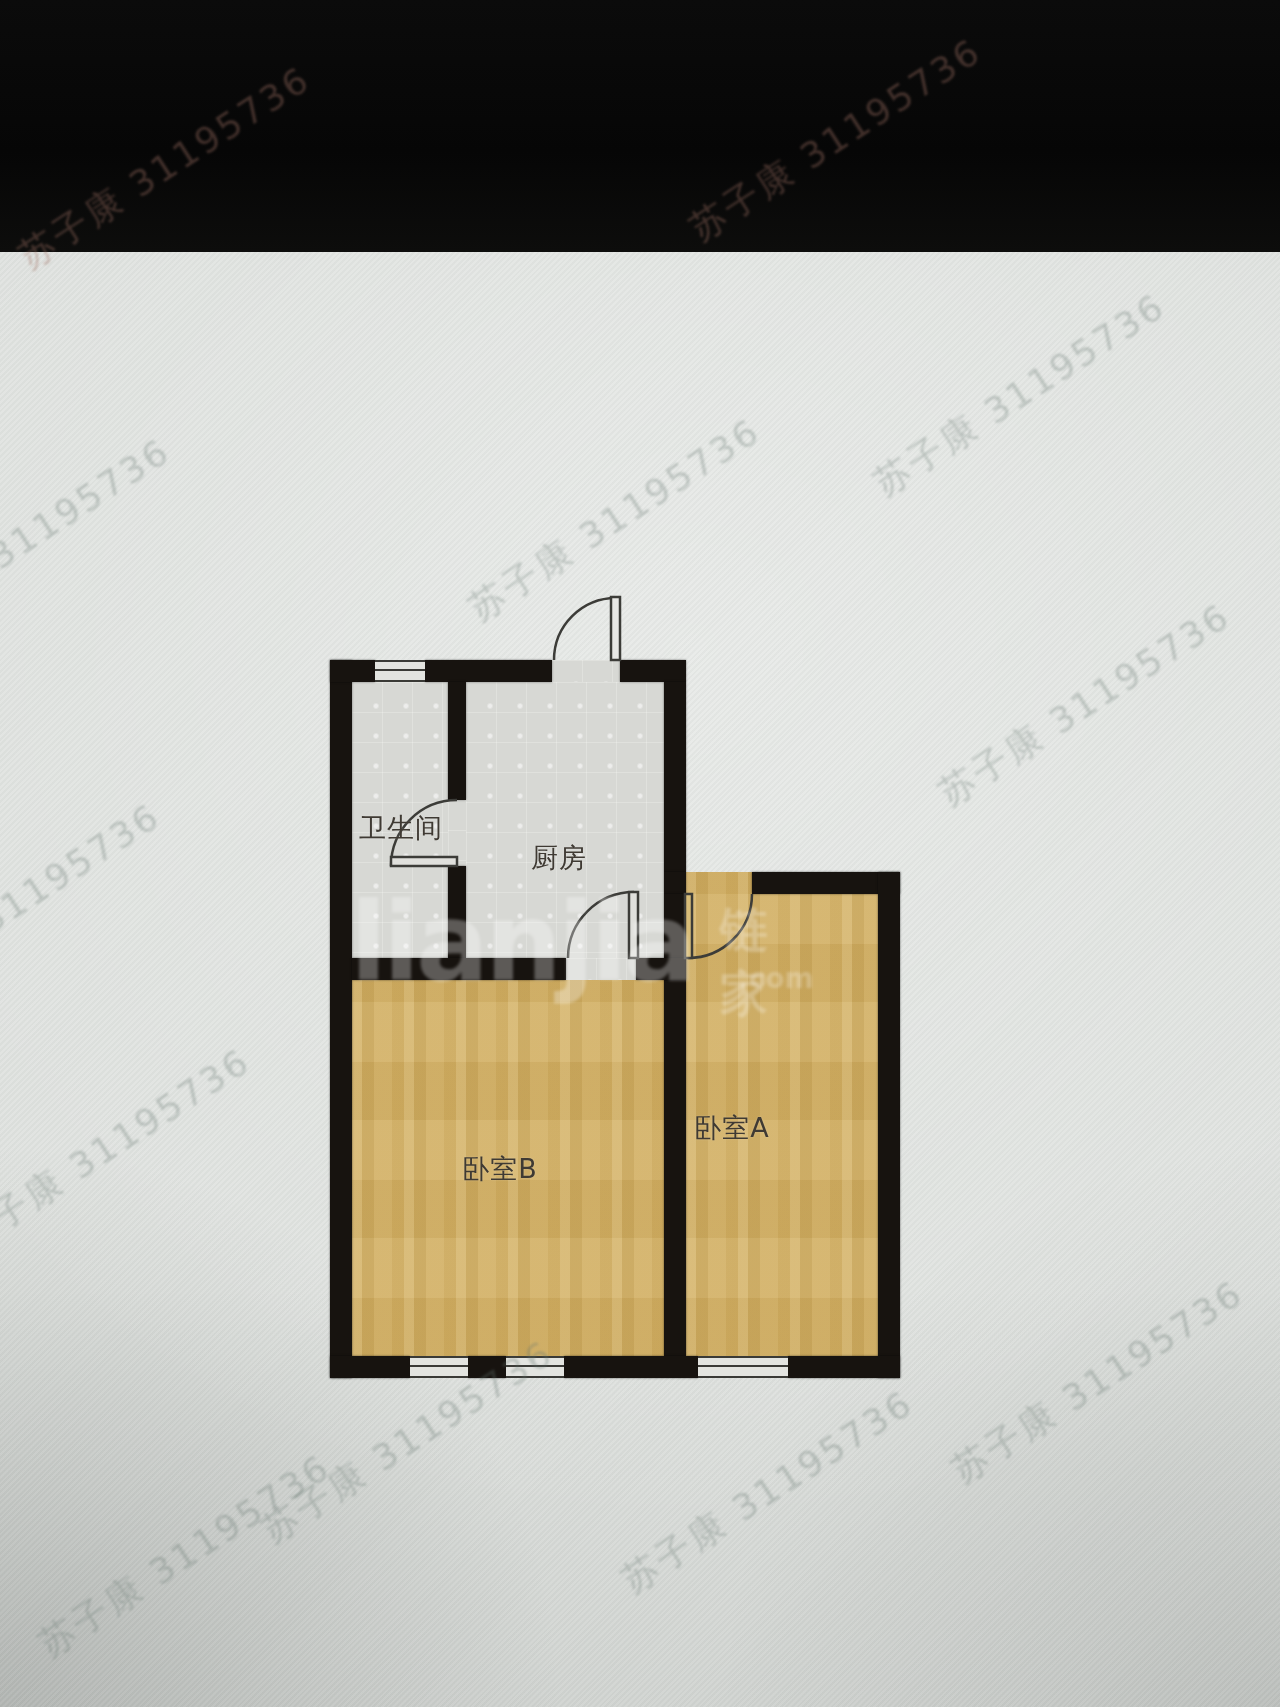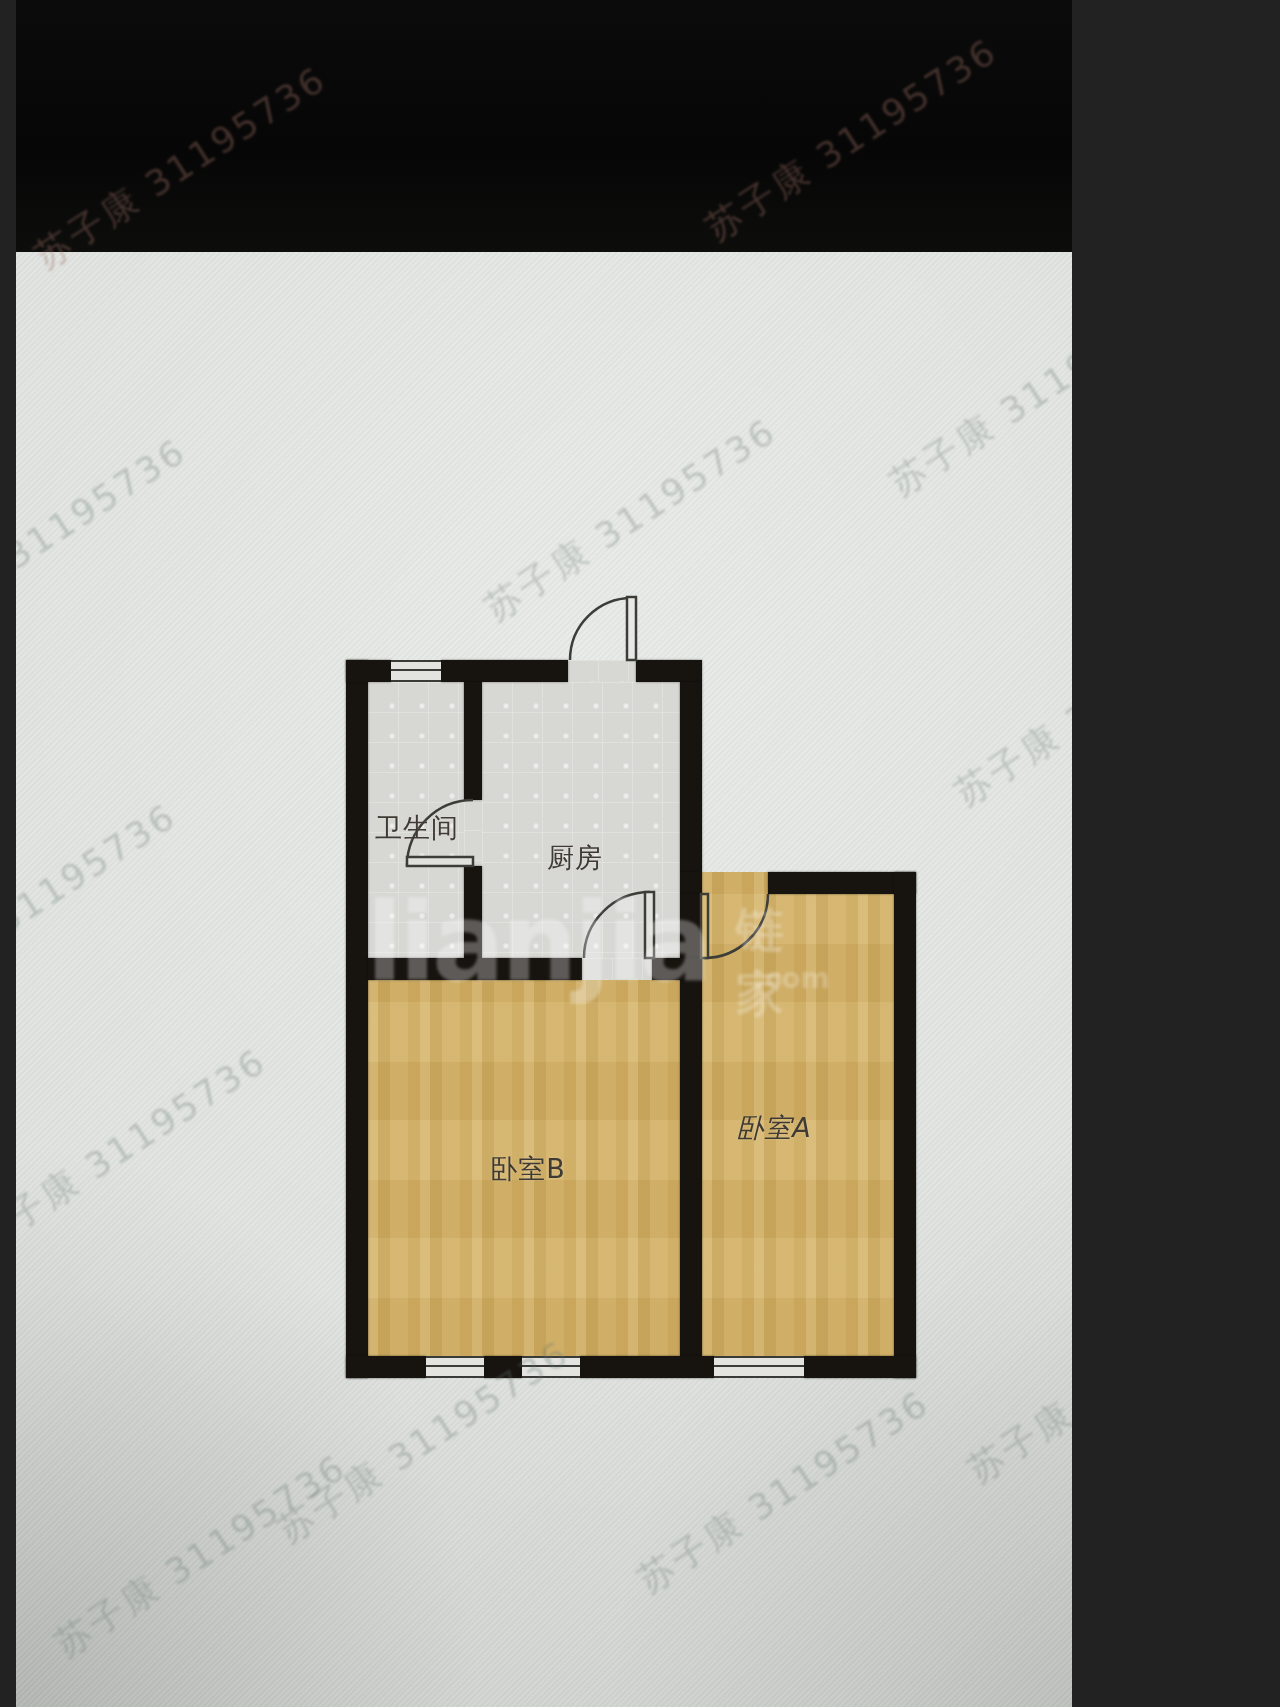--- a/index.html
+++ b/index.html
@@ -1,20 +1,19 @@
 <!DOCTYPE html>
 <html><head>
 <meta charset="utf-8">
 <style>
   html,body{margin:0;padding:0;background:#222;}
   .photo{
-    position:relative;width:1056px;height:1707px;overflow:hidden;
+    position:relative;width:1280px;height:1707px;overflow:hidden;
     background:#dfe2df;
     font-family:"DejaVu Sans",sans-serif;
-    margin-left:16px;
   }
   
   .photo-texture{
     position:absolute;inset:0;pointer-events:none;
     background-image:
       repeating-linear-gradient(135deg, rgba(255,255,255,0.05) 0 2px, rgba(90,100,95,0.04) 2px 4px),
       radial-gradient(120% 85% at 54% 38%, rgba(255,255,255,0.30) 0%, rgba(255,255,255,0.08) 45%, rgba(0,0,0,0) 62%),
       radial-gradient(80% 60% at 0% 100%, rgba(40,45,42,0.18) 0%, rgba(0,0,0,0) 55%),
       radial-gradient(80% 60% at 100% 100%, rgba(40,45,42,0.12) 0%, rgba(0,0,0,0) 55%),
       linear-gradient(to bottom, rgba(0,0,0,0) 75%, rgba(30,32,30,0.07) 100%);
@@ -135,22 +134,22 @@
     </g>
 
     <g stroke="#3c3c38" stroke-width="2.5" fill="none">
       <path d="M 752 894 A 64 64 0 0 1 688 958"></path>
       <rect x="685" y="894" width="7" height="64" fill="#d8bd79"></rect>
     </g>
   </svg>
 
   <div class="room-label" style="left:401px;top:828px;">卫生间</div>
   <div class="room-label" style="left:559px;top:858px;">厨房</div>
-  <div class="room-label" style="left:512px;top:1169px;">卧室B</div>
-  <div class="room-label" style="left:758px;top:1128px;font-style:italic;">卧室A</div>
+  <div class="room-label" style="left:500px;top:1169px;">卧室B</div>
+  <div class="room-label" style="left:732px;top:1128px;">卧室A</div>
 
   <div class="brand">
     <div class="brand-latin">lianjia</div>
     <div class="brand-cn">链家</div>
     <div class="brand-suffix">.com</div>
   </div>
 
   <div id="wm-layer">
       <span class="wm wm-dark" style="left: 165px; top: 168px;">苏子康 31195736</span>
       <span class="wm wm-dark" style="left: 836px; top: 140px;">苏子康 31195736</span>

